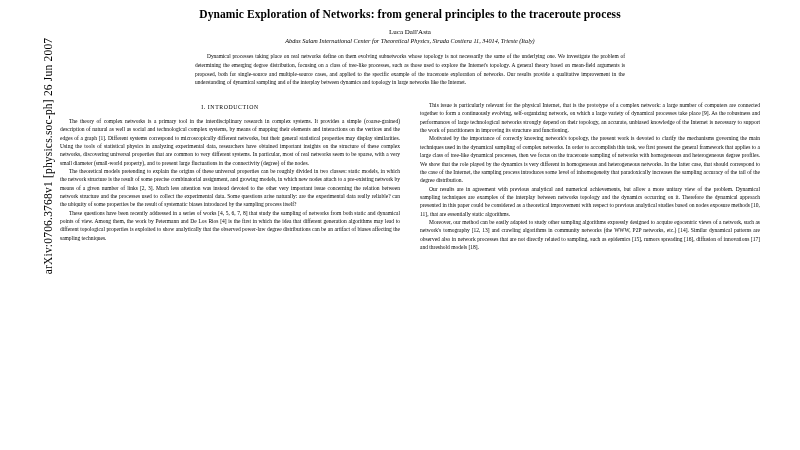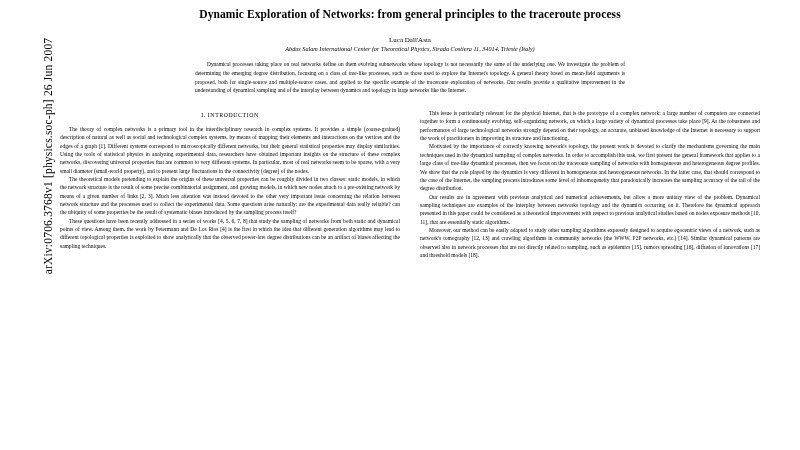--- a/index.html
+++ b/index.html
@@ -48,21 +48,21 @@
     text-align: center;
     font-size: 11.5px;
     font-weight: bold;
     font-family: "Liberation Serif", serif;
     margin: 0 0 6px 0;
     letter-spacing: 0.1px;
   }
   .author {
     text-align: center;
     font-size: 7px;
-    margin: 16px 0 1px 0;
+    margin: 8px 0 1px 0;
   }
   .affil {
     text-align: center;
     font-size: 6.2px;
     font-style: italic;
     margin: 0 0 8px 0;
   }
   .abstract {
     margin: 0 auto 14px auto;
     width: 430px;

